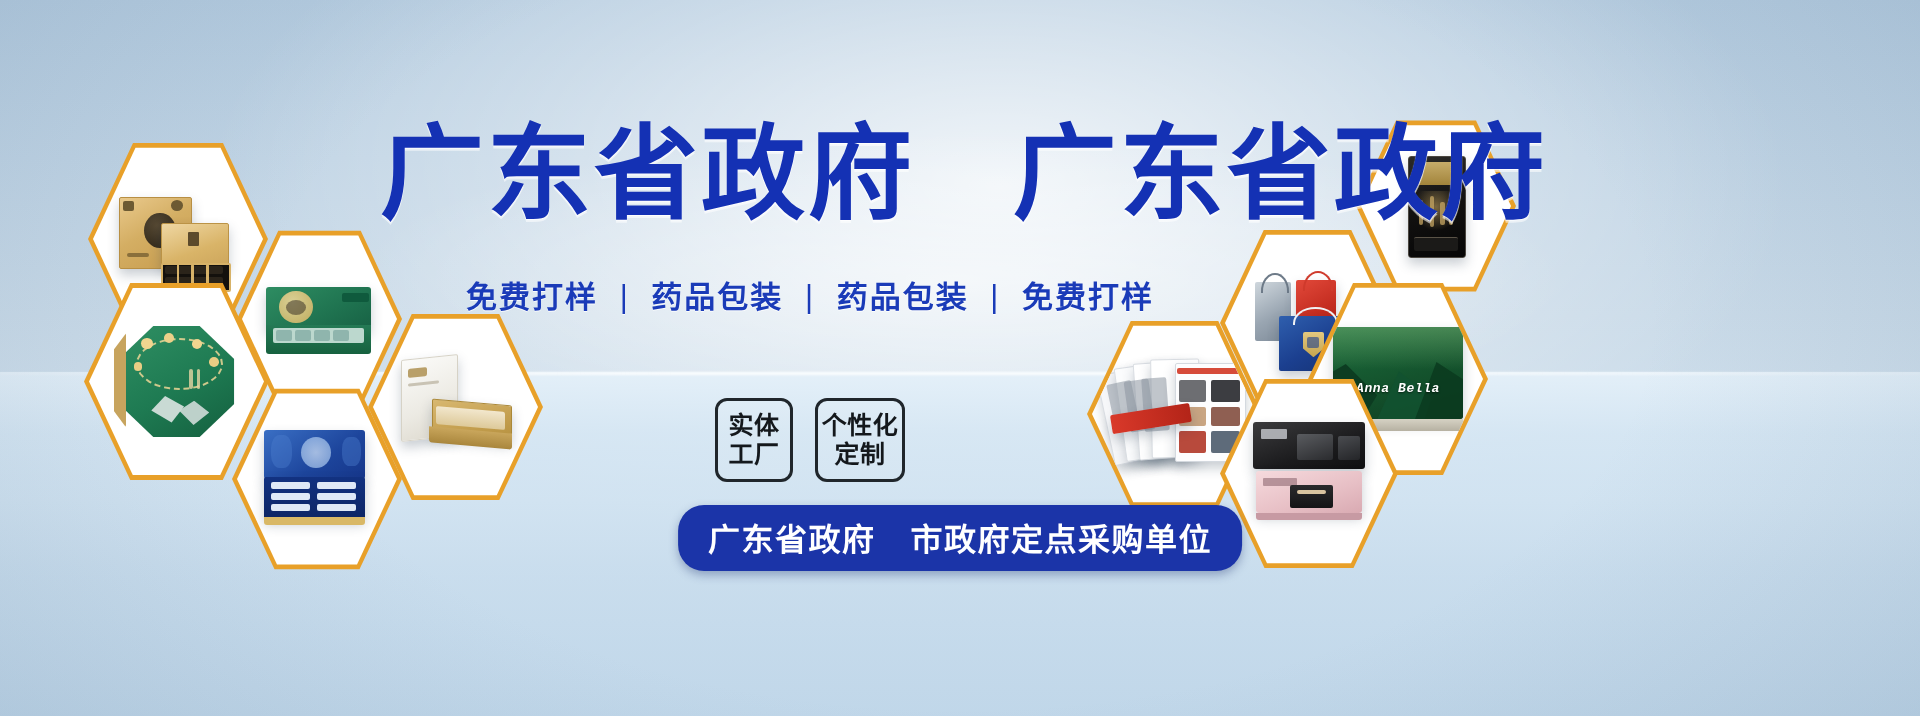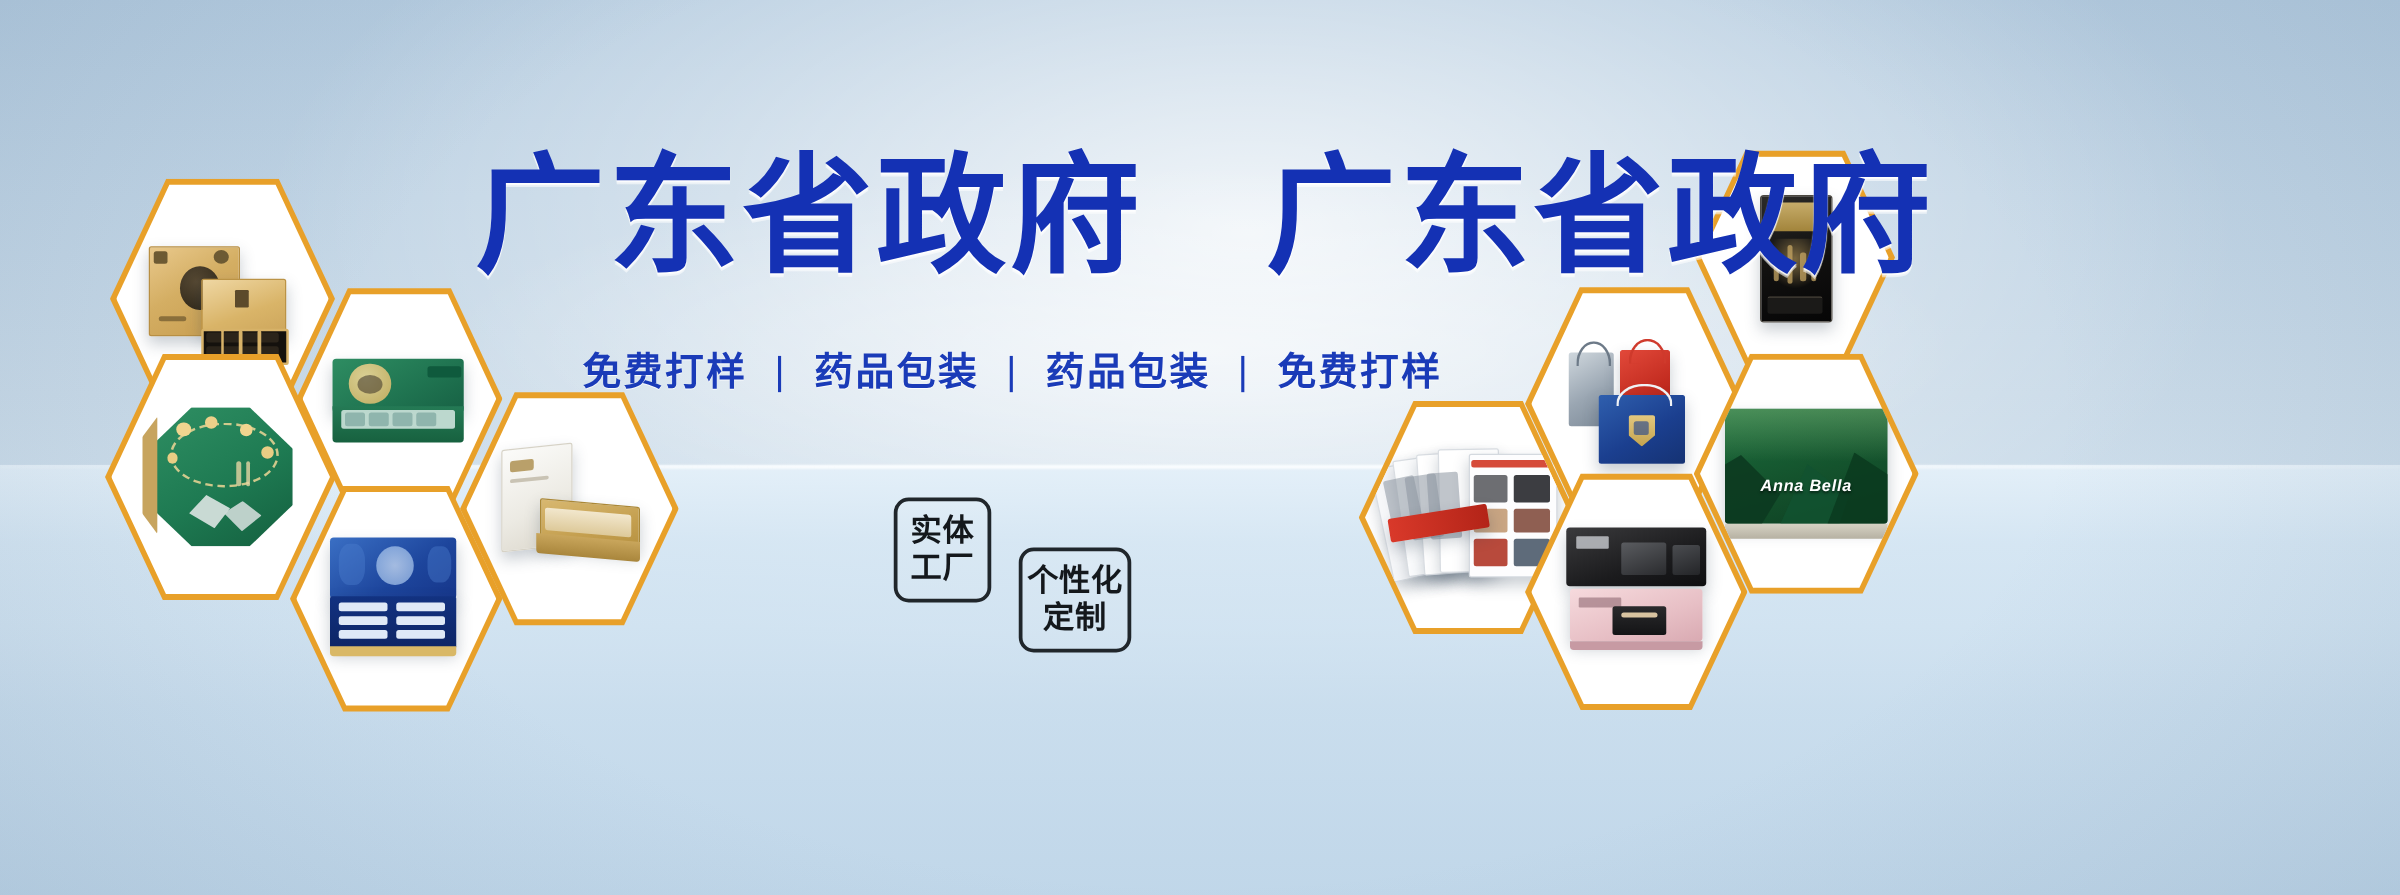--- a/index.html
+++ b/index.html
@@ -268,21 +268,21 @@
         <div class="bx" style="left:38%;top:36%;width:34%;height:14%;border:2px solid #f0f2f5;
              border-bottom:none;border-radius:50% 50% 0 0 / 90% 90% 0 0;"></div>
         <div class="bx" style="left:46%;top:58%;width:18%;height:22%;
              background:linear-gradient(180deg,#e3c87f,#c4a44f);
              clip-path:polygon(0 0,100% 0,100% 64%,50% 100%,0 64%);"></div>
         <div class="bx" style="left:50%;top:62%;width:10%;height:10%;background:#1b3f8f;opacity:.6;"></div>
       </div>
     </div>
   </div>
 
-  <div class="hex" style="left:1355px;top:279px;width:180px;height:200px;">
+  <div class="hex" style="left:1308px;top:279px;width:180px;height:200px;font-family:Liberation Mono, monospace;">
     <div class="hex-inner">
       <div class="prod" style="width:80%;height:62%;">
         <div class="bx shadow-soft" style="left:2%;top:6%;width:96%;height:78%;
              background:linear-gradient(165deg,#1c6f3e,#14532d 55%,#0e3f22);
              border-radius:3px;overflow:hidden;">
           <div class="bx" style="left:0;top:0;width:100%;height:46%;
                background:linear-gradient(180deg,rgba(160,205,140,.35),rgba(30,90,50,.05));"></div>
           <div class="bx" style="left:-6%;top:40%;width:40%;height:62%;background:#0c3a20;
                clip-path:polygon(40% 0,100% 55%,70% 100%,0 100%,0 22%);opacity:.9;"></div>
           <div class="bx" style="left:30%;top:48%;width:46%;height:58%;background:#125230;
@@ -363,20 +363,25 @@
     <span>药品包装</span>
     <span class="sep">|</span>
     <span>免费打样</span>
   </div>
 
   <div class="badges">
     <div class="badge">
       <span>实体</span>
       <span>工厂</span>
     </div>
-    <div class="badge" style="width:84px;margin-top:40px;">
+    <div class="badge" style="width:84px;">
       <span>个性化</span>
       <span>定制</span>
     </div>
   </div>
 
+  <div class="govbar">
+    <span>广东省政府</span>
+    <span class="sp"></span>
+    <span>市政府定点采购单位</span>
+  </div>
 
 </div>
 
 </body></html>

